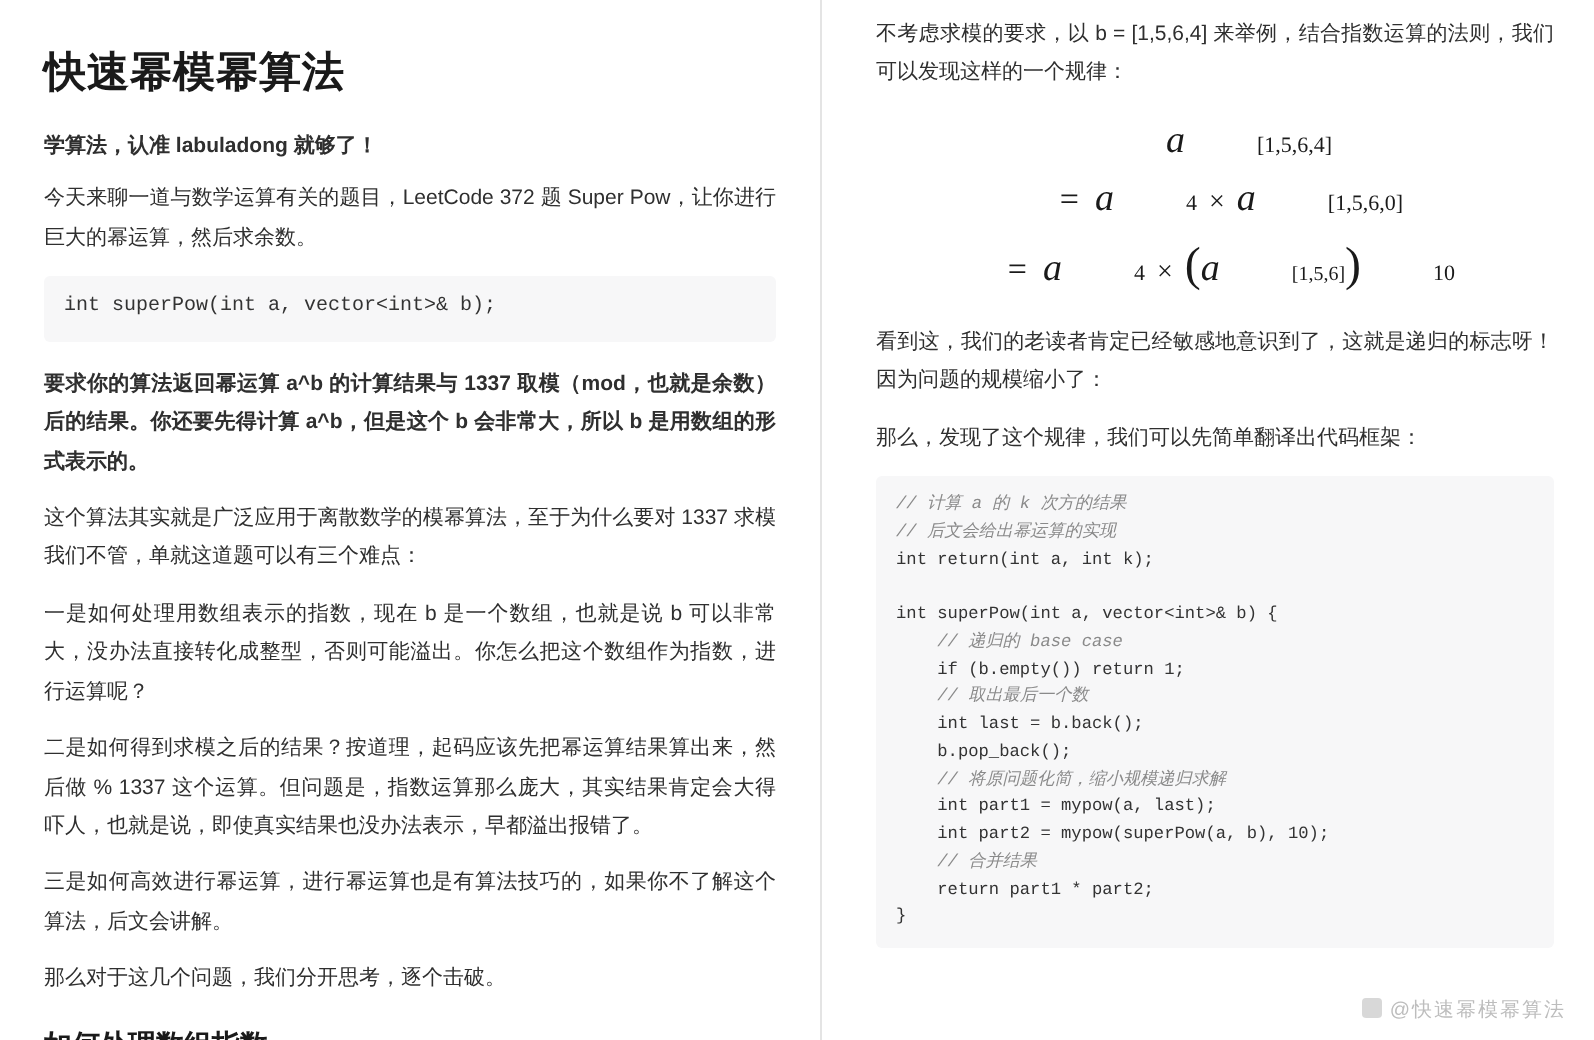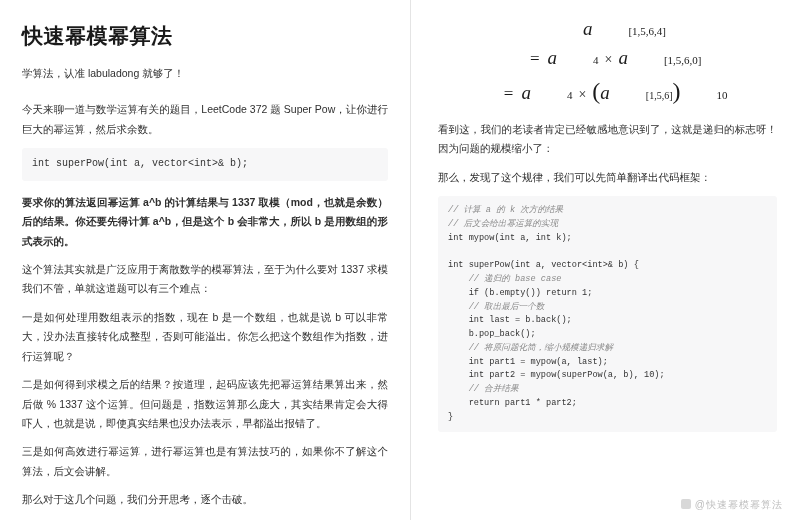--- a/index.html
+++ b/index.html
@@ -49,21 +49,21 @@
     color: #1a1a1a;
     margin: 14px 0 10px 0;
   }
   p.para {
     font-size: 10.5px;
     line-height: 1.85;
     color: #2f2f2f;
     margin: 0 0 9px 0;
     text-align: justify;
   }
-  p.para.tight { margin-bottom: 17px; }
+  p.para.tight { margin-bottom: 7px; font-weight: bold; }
 
   .bold { font-weight: bold; }
 
   
   .codeblock {
     background: #f7f7f8;
     border-radius: 3px;
     padding: 8px 10px;
     margin: 8px 0 12px 0;
     font-family: "Liberation Mono", monospace;
@@ -144,20 +144,21 @@
     <p class="para">三是如何高效进行幂运算，进行幂运算也是有算法技巧的，如果你不了解这个算法，后文会讲解。</p>
     <p class="para">那么对于这几个问题，我们分开思考，逐个击破。</p>
 
     <h2 class="subtitle">如何处理数组指数</h2>
 
   </div>
 
   <div class="divider"></div>
 
   <div class="col col-right">
+    <p class="para">不考虑求模的要求，以 b = [1,5,6,4] 来举例，结合指数运算的法则，我们可以发现这样的一个规律：</p>
 
     <div class="mathblock">
       <div class="mathline">
         <span class="lead"></span>
         <span class="mi">a</span>
           <span class="sup">[1,5,6,4]</span>
       </div>
       <div class="mathline">
         <span class="lead">=</span>
         <span class="mi">a</span>
@@ -179,21 +180,21 @@
       </div>
     </div>
 
     <p class="para">看到这，我们的老读者肯定已经敏感地意识到了，这就是递归的标志呀！因为问题的规模缩小了：</p>
 
 
     <p class="para">那么，发现了这个规律，我们可以先简单翻译出代码框架：</p>
 
     <div class="codeblock small"><span class="cmt">// 计算 a 的 k 次方的结果</span>
 <span class="cmt">// 后文会给出幂运算的实现</span>
-<span>int mypow(int a, int k);</span>
+<span>int return(int a, int k);</span>
 <span></span>
 <span>int superPow(int a, vector&lt;int&gt;&amp; b) {</span>
 <span class="cmt">    // 递归的 base case</span>
 <span>    if (b.empty()) return 1;</span>
 <span class="cmt">    // 取出最后一个数</span>
 <span>    int last = b.back();</span>
 <span>    b.pop_back();</span>
 <span class="cmt">    // 将原问题化简，缩小规模递归求解</span>
 <span>    int part1 = mypow(a, last);</span>
 <span>    int part2 = mypow(superPow(a, b), 10);</span>

